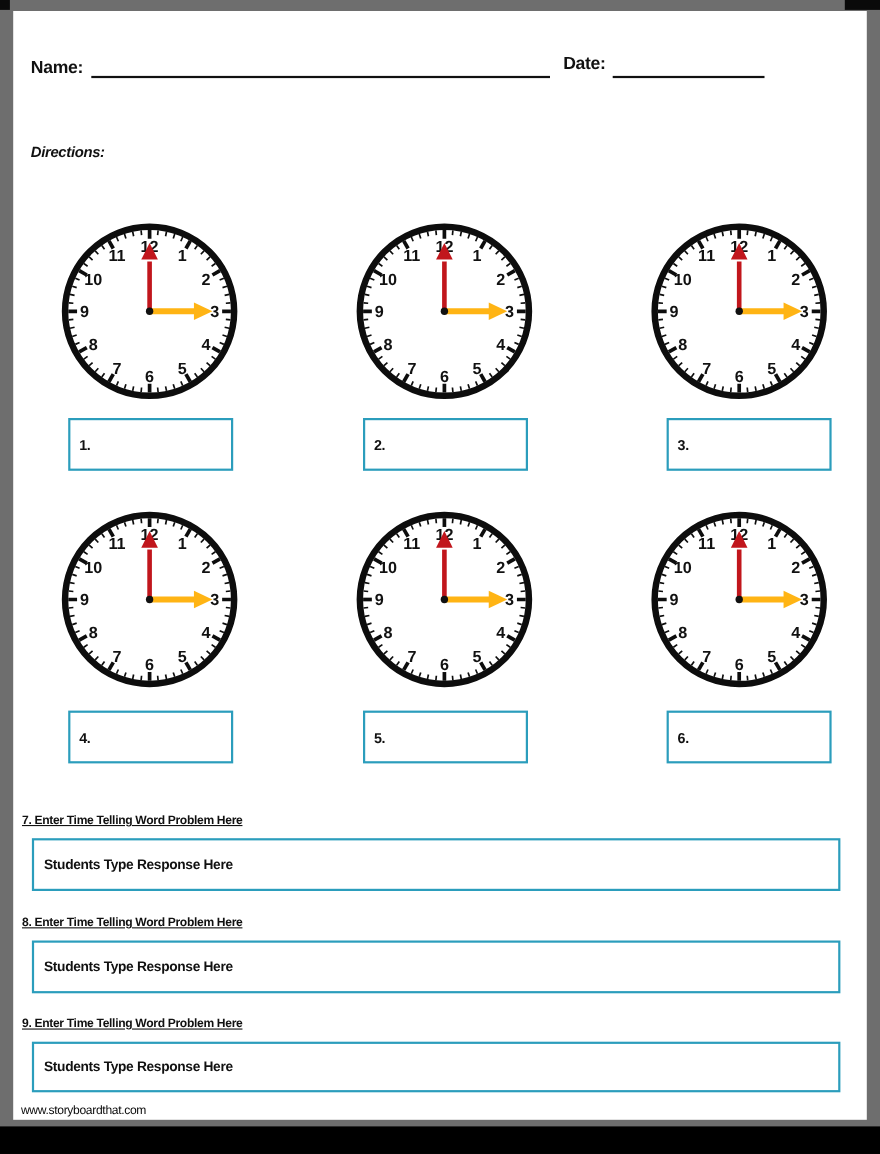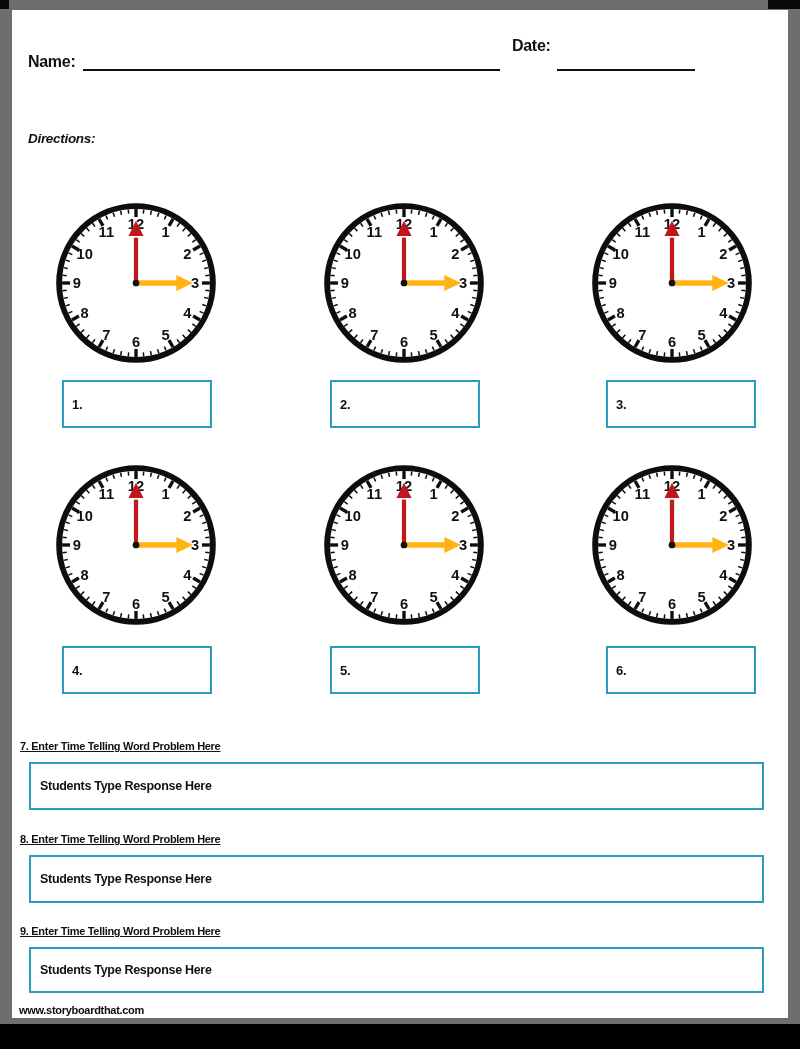--- a/index.html
+++ b/index.html
@@ -41,21 +41,21 @@
   .wp-label {
     position:absolute; left:8px; font-size:11px; font-weight:bold; letter-spacing:-0.3px;text-decoration:underline;
   }
   .wp-box {
     position:absolute; left:17px; width:735px; background:#fff;
     border:2px solid #2b9dbc; display:flex; align-items:center;
   }
   .wp-response { font-size:12.5px; font-weight:bold; padding-left:9px; letter-spacing:-0.3px;text-align:right; }
   .footer-url {
     position:absolute; left:7px; top:994px;
-    font-size:11px; font-weight:bold; letter-spacing:-0.3px; color:#0a0a0a;
+    font-size:11px; font-weight:normal; letter-spacing:-0.3px; color:#0a0a0a;
   }
   .logo {
     position:absolute; right:2px; top:984px; height:24px;
     display:flex; align-items:center; gap:3px;
   }
   .logo-icon { width:24px; height:22px; }
   .logo-text { font-size:17.5px; font-weight:bold; letter-spacing:-0.2px;
     font-family:"DejaVu Sans", sans-serif; }
   .logo-text .primary { color:#1d1d1d; }
   .logo-text .secondary { color:#9b9b9b; }
@@ -66,21 +66,21 @@
 <div class="canvas">
   <div class="mat"></div>
   <div class="corner-tl"></div>
   <div class="corner-tr"></div>
 
   <div class="page">
 
     <span class="hdr-label" style="left:16px; top:43px;">Name:</span>
     <div class="fill-line" style="left:71px; top:43px; width:417px;"></div>
 
-    <span class="hdr-label" style="left:500px; top:27px;">Date:</span>
+    <span class="hdr-label" style="left:500px; top:40px;">Date:</span>
     <div class="fill-line" style="left:545px; top:43px; width:138px;"></div>
 
 
     <div class="directions">Directions:</div>
 
     <div id="clock-grid">
         <div class="clock-wrap" style="left: 40px; top: 189px;">
           <svg viewBox="0 0 200 200" class="clock-svg">
             <circle cx="100" cy="100" r="91.5" fill="#ffffff" stroke="#0d0d0d" stroke-width="7"></circle>
             <line x1="100.0" y1="12.0" x2="100.0" y2="21.5" stroke="#0d0d0d" stroke-width="4"></line>

